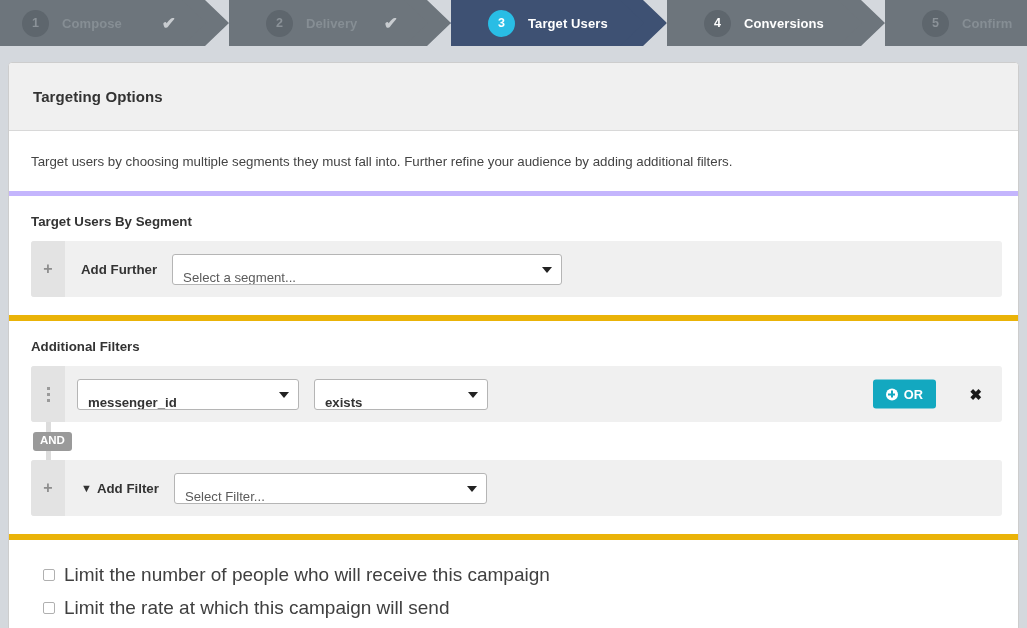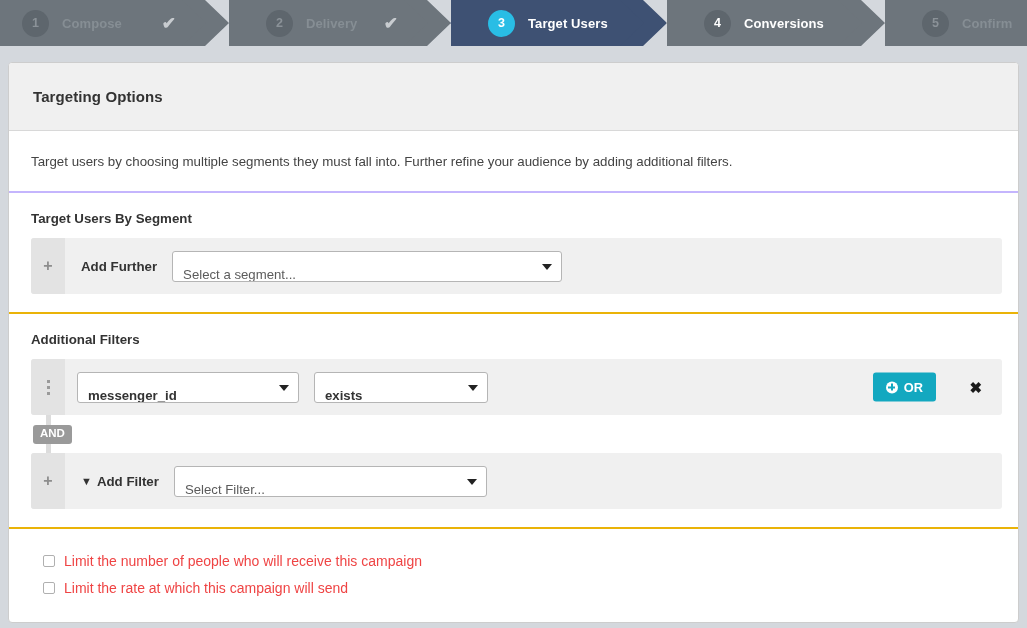--- a/index.html
+++ b/index.html
@@ -117,33 +117,33 @@
   .card-header h1 {
     margin: 0;
     font-size: 15px;
     font-weight: bold;
     color: #333333;
     letter-spacing: .1px;
   }
 
   .desc-row {
     padding: 22px 22px 21px 22px;
-    border-bottom: 2px solid #c4b5fd;
+    border-bottom: 5px solid #c4b5fd;
   }
   .desc-row p {
     margin: 0;
     font-size: 13.3px;
     color: #444444;
     line-height: 1.3;
   }
 
   .section {
     padding: 18px 22px 0 22px;
   }
-  .section.bordered { border-bottom: 2px solid #eab308; padding-bottom: 18px; }
+  .section.bordered { border-bottom: 6px solid #eab308; padding-bottom: 18px; }
   .section h2 {
     margin: 0 0 12px 0;
     font-size: 13.3px;
     font-weight: bold;
     color: #333333;
   }
 
   
   .grayrow {
     background: #f0f0f0;
@@ -316,22 +316,22 @@
   }
   .cb-row:last-child { margin-bottom: 0; }
   .cb {
     width: 12px; height: 12px;
     border: 1px solid #b0b0b0;
     border-radius: 2px;
     background: #ffffff;
     flex: 0 0 auto;
   }
   .cb-label {
-    font-size: 14px;
-    color: #ef4444;
+    font-size: 19px;
+    color: #404040;
   }
 </style>
 </head>
 <body>
 
 <div class="wizard">
 
   <div class="step s1">
     <div class="badge">1</div>
     <div class="step-label">Compose</div>

